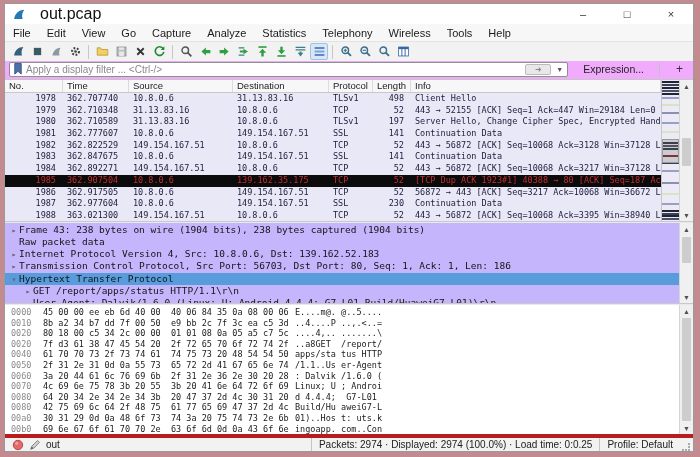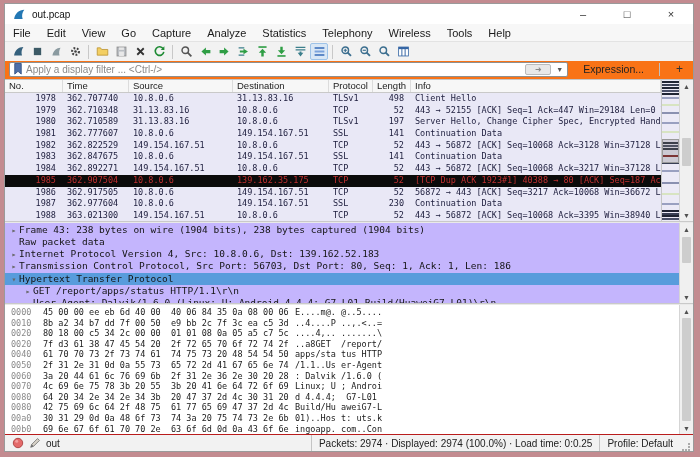--- a/index.html
+++ b/index.html
@@ -3,37 +3,37 @@
 <meta charset="utf-8">
 <style>
   * { margin:0; padding:0; box-sizing:border-box; }
   body { font-family:"Liberation Sans", sans-serif; background:#fff; }
   .frame { width:700px; height:457px; background:#c38b90; padding:3px 6px 5px 4px; }
   .window { width:100%; height:100%; background:#f2f2f2; border:1px solid #9a9a9a; display:flex; flex-direction:column; overflow:hidden; }
 
   
   .titlebar { height:20px; background:#ffffff; display:flex; align-items:center; padding-left:7px; gap:6px; flex:0 0 auto; }
   .titlebar .fin { width:14px; height:13px; }
-  .title-text { font-size:10px; color:#111; }
+  .title-text { font-size:16px; color:#111;margin-left:8px; }
   .win-controls { margin-left:auto; display:flex; align-items:center; height:100%; }
   .win-btn { width:44px; height:100%; display:flex; align-items:center; justify-content:center; font-size:11px; color:#333; cursor:default; }
 
   
   .menubar { height:18px; display:flex; align-items:center; background:#f7f7f7; border-bottom:1px solid #e3e3e3; flex:0 0 auto; }
   .menu-item { font-size:11px; color:#1a1a1a; padding:0 8px; height:100%; display:flex; align-items:center; }
 
   
   .toolbar { height:19px; display:flex; align-items:center; background:#f2f2f2; padding-left:4px; gap:1px; flex:0 0 auto; }
   .tbtn { width:18px; height:17px; display:flex; align-items:center; justify-content:center; border-radius:2px; }
   .tbtn svg { width:13px; height:13px; }
   .tbtn.active { background:#d9e7f5; border:1px solid #9ec3e8; }
   .tsep { width:1px; height:14px; background:#c8c8c8; margin:0 3px; }
 
   
-  .filterbar { height:18px; display:flex; align-items:center; background:#f97316; padding:0 4px 2px 4px; gap:12px; flex:0 0 auto; }
+  .filterbar { height:18px; display:flex; align-items:center; background:#f0abfc; padding:0 4px 2px 4px; gap:12px; flex:0 0 auto; }
   .filter-input-wrap { flex:1; height:15px; background:#fff; border:1px solid #8f8f8f; border-radius:2px; display:flex; align-items:center; padding:0 2px 0 3px; gap:3px; }
   .filter-input-wrap svg { flex:0 0 auto; }
   .filter-input { flex:1; border:none; outline:none; font-size:10px; color:#333; font-family:"Liberation Sans",sans-serif; height:12px; }
   .filter-input::placeholder { color:#8a8a8a; }
   .apply-btn { width:26px; height:11px; background:#e8e8e8; border:1px solid #bbb; border-radius:2px; display:flex; align-items:center; justify-content:center; font-size:8px; color:#888; }
   .caret { font-size:7px; color:#555; padding:0 2px; }
   .expr-label { font-size:10.5px; color:#222; padding:0 3px; }
   .vsep { width:1px; height:13px; background:#c0c0c0; }
   .plus-btn { font-size:12px; color:#333; padding:0 6px 0 4px; }
 
@@ -77,21 +77,21 @@
 
   
   .bytes { flex:1; background:#fff; display:flex; overflow:hidden; }
   .bytes-lines { flex:1; overflow:hidden; padding:2px 0 0 6px; }
   .hrow { font-family:"DejaVu Sans Mono",monospace; font-size:8.5px; line-height:10.6px; white-space:pre; }
   .hrow .off { color:#8a8a8a; display:inline-block; width:32px; }
   .hrow .hex { color:#1a1a1a; display:inline-block; width:252px; }
   .hrow .asc { color:#1a1a1a; }
 
   
-  .statusbar { height:17px; background:#f2f2f2; border-top:1px solid #b91c1c; display:flex; align-items:center; font-size:10px; color:#222; flex:0 0 auto; padding:0 3px; }
+  .statusbar { height:17px; background:#f2f2f2; border-top:4px solid #b91c1c; display:flex; align-items:center; font-size:10px; color:#222; flex:0 0 auto; padding:0 3px; }
   .status-left { display:flex; align-items:center; gap:5px; padding-left:4px; }
   .status-right { margin-left:auto; display:flex; align-items:center; height:100%; }
   .status-sect { padding:0 7px; display:flex; align-items:center; height:100%; border-left:1px solid #c4c4c4; }
   .grip { width:8px; height:8px; margin-left:2px; border-right:2px dotted #aaa; border-bottom:2px dotted #aaa; align-self:flex-end; }
 </style>
 </head>
 <body>
 
 <div class="frame">
   <div class="window">

